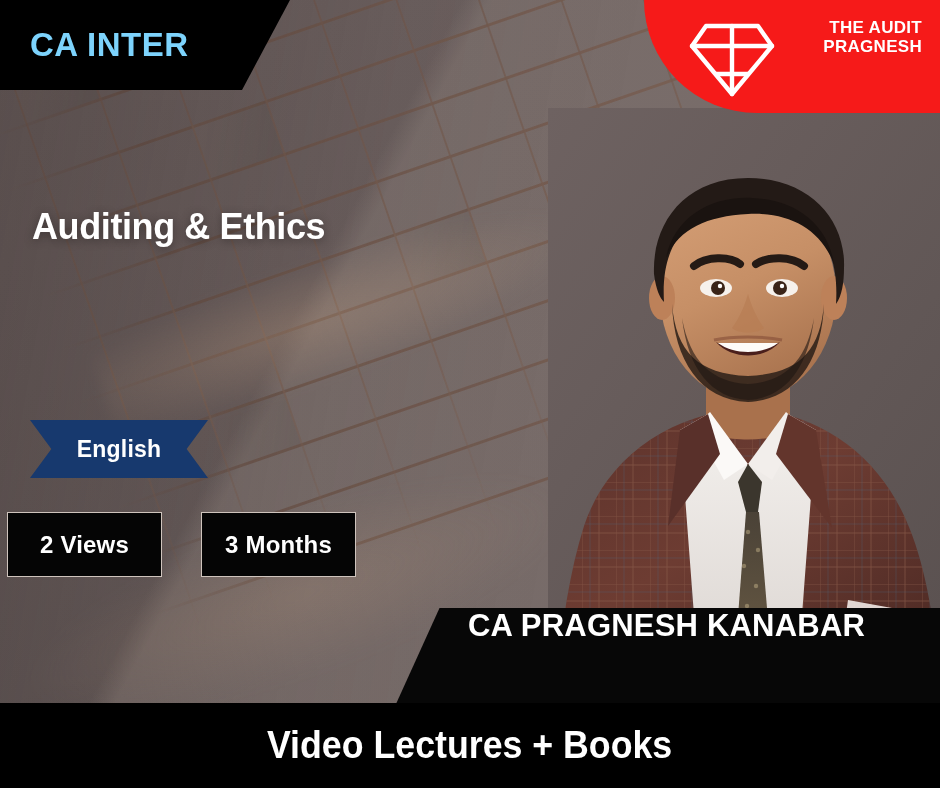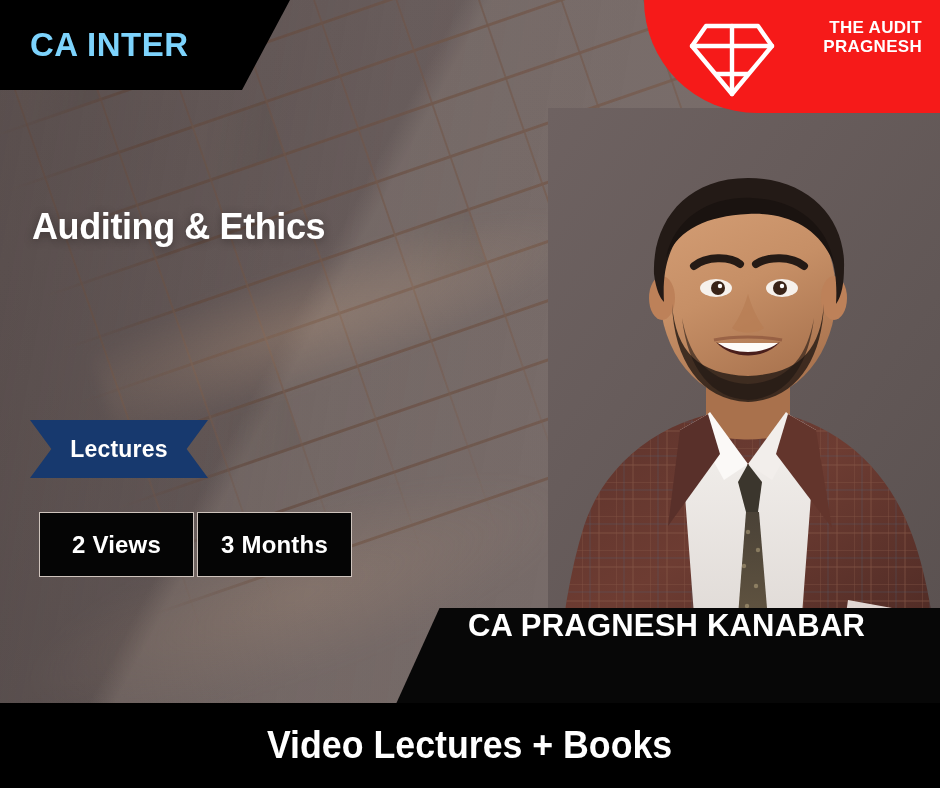--- a/index.html
+++ b/index.html
@@ -117,21 +117,21 @@
     background:#17396e;
     clip-path:polygon(0 0,100% 0,88% 50%,100% 100%,0 100%,12% 50%);
     display:flex;align-items:center;justify-content:center;
   }
   .ribbon-label{
     color:#fff;font-size:23px;font-weight:bold;letter-spacing:.2px;
   }
 
   
   .meta-row{
-    position:absolute;left:39px;top:512px;display:flex;
+    position:absolute;left:7px;top:512px;display:flex;gap:36px;
   }
   .meta-box{
     background:#050505;
     border:1px solid #cfc4bd;
     height:65px;min-width:155px;
     display:flex;align-items:center;justify-content:center;
     box-sizing:border-box;
   }
   .meta-box + .meta-box{margin-left:3px;}
   .meta-box span{
@@ -332,21 +332,21 @@
       <span>THE AUDIT</span>
       <span>PRAGNESH</span>
     </div>
   </div>
 
   <div class="title">
     <span>Auditing &amp; Ethics</span>
   </div>
 
   <div class="ribbon">
-    <span class="ribbon-label">Lectures</span>
+    <span class="ribbon-label">English</span>
   </div>
 
   <div class="meta-row">
     <div class="meta-box">
       <span>2 Views</span>
     </div>
     <div class="meta-box">
       <span>3 Months</span>
     </div>
   </div>

